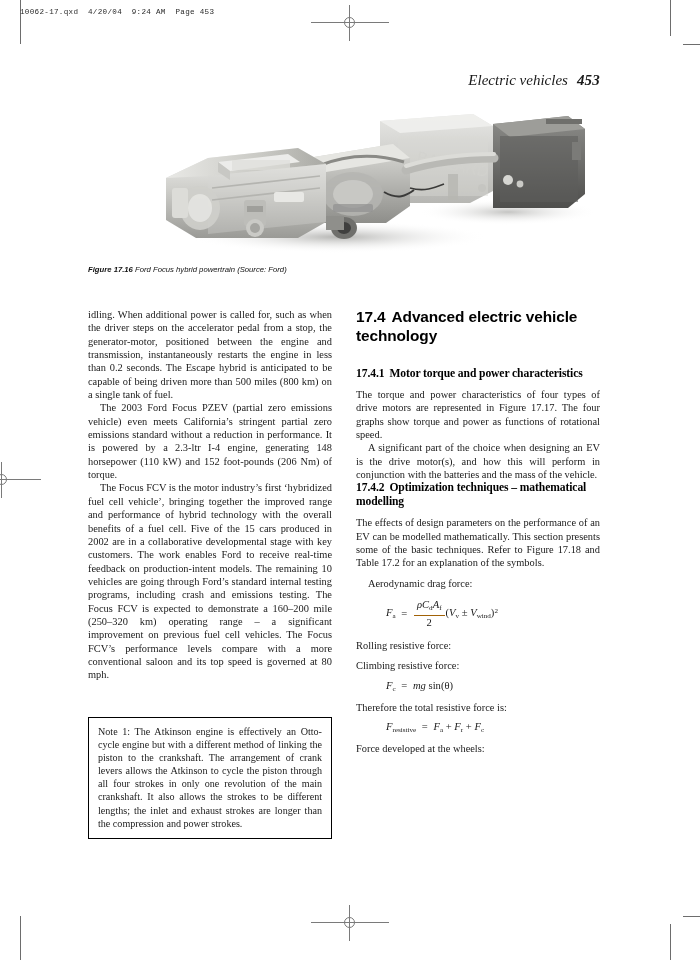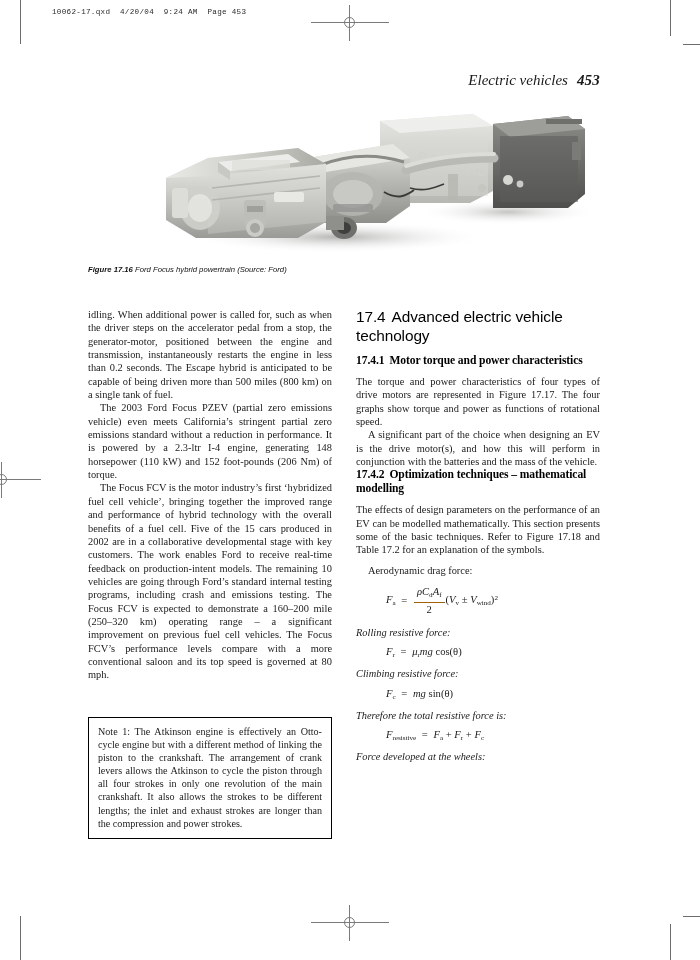--- a/index.html
+++ b/index.html
@@ -56,21 +56,20 @@
   
   .slug {
     position: absolute;
     left: 20px;
     top: 8px;
     font-family: "Liberation Mono", "DejaVu Sans Mono", monospace;
     font-size: 7.6px;
     letter-spacing: 0.3px;
     color: #2b2b2b;
     white-space: pre;
-    padding-left: 32px;
   }
 
   
   .page {
     position: absolute;
     left: 0;
     top: 0;
     width: 700px;
     height: 960px;
   }
@@ -131,24 +130,24 @@
     margin: 0;
     font-size: 10.4px;
     line-height: 13.35px;
     text-align: justify;
     text-justify: inter-word;
     hyphens: manual;
   }
   p.body.indent { text-indent: 12px; }
 
   h2.head1 {
-    margin: 0 0 9px 0;
+    margin: 0 0 22px 0;
     font-family: "Liberation Sans", sans-serif;
     font-size: 15.4px;
-    font-weight: normal;
+    font-weight: bold;
     line-height: 18.5px;
     letter-spacing: -0.1px;
     color: #000;
   }
   h2.head1 .num { margin-right: 6px; }
 
   h3.head2 {
     margin: 0 0 7px 0;
     font-family: Liberation Serif, serif;
     font-size: 11.6px;
@@ -216,21 +215,21 @@
     margin: 9px 0 10px 0;
     font-size: 10.6px;
     padding-left: 30px;
   }
   .lead {
     margin: 7px 0 0 0;
     text-indent: 12px;
     font-size: 10.4px;
     line-height: 13.35px;
   }
-  .lead.noind { text-indent: 0; font-style: italic; }
+  .lead.noind { text-indent: 0; }
   .op { margin: 0 3px; }
 </style>
 </head>
 <body>
 
 <div class="page">
 
   <div class="crop-line" style="left:20px; top:0px; width:1px; height:44px;"></div>
   <div class="crop-line" style="left:670px; top:0px; width:1px; height:36px;"></div>
   <div class="crop-line" style="left:683px; top:44px; width:17px; height:1px;"></div>
@@ -395,23 +394,20 @@
     </h3>
 
     <p class="body">The effects of design parameters on the performance of an EV can be modelled mathematically. This section presents some of the basic techniques. Refer to Figure 17.18 and Table 17.2 for an explanation of the symbols.</p>
 
     <p class="lead">Aerodynamic drag force:</p>
     <div class="eq-big eq">
       <i>F</i><sub>a</sub>&nbsp;<span class="op">=</span>&nbsp;<span class="frac"><span class="num"><i>ρC</i><sub>d</sub><i>A</i><sub>f</sub></span><span class="den">2</span></span>(<i>V</i><sub>v</sub>&nbsp;±&nbsp;<i>V</i><sub>wind</sub>)<sup>2</sup>
     </div>
 
     <p class="lead noind">Rolling resistive force:</p>
-    <div class="eq-line eq">
-      <i>F</i><sub>r</sub>&nbsp;<span class="op">=</span>&nbsp;<i>μ</i><sub>r</sub><i>mg</i>&nbsp;cos(θ)
-    </div>
 
     <p class="lead noind">Climbing resistive force:</p>
     <div class="eq-line eq">
       <i>F</i><sub>c</sub>&nbsp;<span class="op">=</span>&nbsp;<i>mg</i>&nbsp;sin(θ)
     </div>
 
     <p class="lead noind">Therefore the total resistive force is:</p>
     <div class="eq-line eq">
       <i>F</i><sub>resistive</sub>&nbsp;<span class="op">=</span>&nbsp;<i>F</i><sub>a</sub>&nbsp;+&nbsp;<i>F</i><sub>r</sub>&nbsp;+&nbsp;<i>F</i><sub>c</sub>
     </div>

